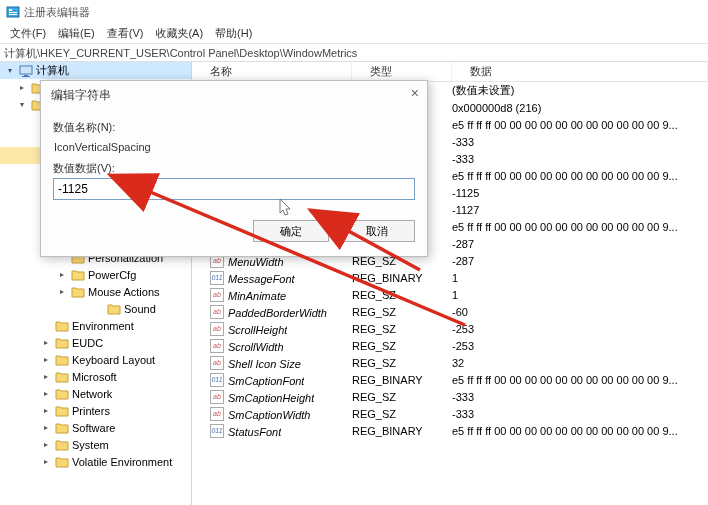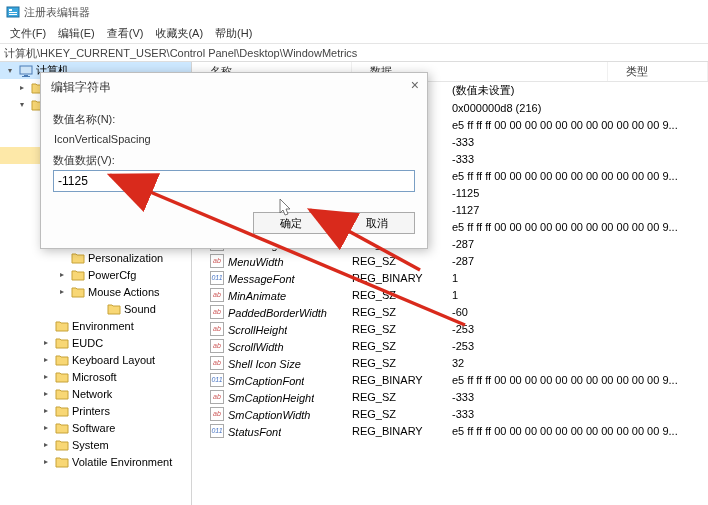--- a/index.html
+++ b/index.html
@@ -34,21 +34,21 @@
   .cname { width: 160px; padding-left: 18px !important; }
   .ctype { width: 100px; }
   .cdata { flex: 1; }
   .list-body { position: relative; }
   .list-row { display: flex; align-items: center; height: 17px; font-size: 11px; white-space: nowrap; }
   .list-row .cname { display: flex; align-items: flex-end; font-style: italic; }
   .list-row .rlabel { overflow: hidden; text-overflow: ellipsis; }
   .val-ico { width: 14px; height: 14px; margin-right: 4px; display: inline-flex; align-items: center; justify-content: center; font-size: 7px; border: 1px solid #aaa; color: #c55; background: #fff; }
   .val-ico.bin { color: #4a76c5; }
   .dialog {
-    position: absolute; top: 72px; left: 40px; width: 388px;
+    position: absolute; top: 80px; left: 40px; width: 388px;
     background: #fdfdfd; border: 1px solid #bdbdbd; box-shadow: 2px 2px 10px rgba(0,0,0,.25);
     font-size: 11px; pointer-events: auto;
   }
   .dialog-title { padding: 6px 10px; font-size: 12px; color: #333; position: relative; }
   .dialog-close { position: absolute; right: 8px; top: 4px; font-size: 14px; color: #666; cursor: pointer; }
   .dialog-body { padding: 4px 12px 12px 12px; }
   .dlabel { font-size: 11px; color: #333; margin-top: 6px; }
   .dstatic { font-size: 11px; color: #333; margin-top: 4px; padding: 2px 1px; }
   .dinput { width: 100%; border: 1px solid #7a9fc4; font-size: 12px; padding: 3px 4px; margin-top: 2px; outline: none; }
   .dialog-buttons { padding: 8px 12px 14px; display: flex; justify-content: flex-end; gap: 10px; }
@@ -304,22 +304,22 @@
             </svg>
           </span>
           <span>Volatile Environment</span>
         </div>
       </div>
   </div>
 
   <div class="list">
     <div class="list-header">
       <div class="col cname">名称</div>
+      <div class="col ctype">类型</div>
       <div class="col cdata">数据</div>
-      <div class="col ctype">类型</div>
     </div>
     <div class="list-body" id="list-body">
         <div class="list-row">
           <div class="cname" style="visibility: hidden;">
             <span class="val-ico">ab</span>
             <span class="rlabel">(默认)</span>
           </div>
           <div class="ctype" style="visibility: hidden;">REG_SZ</div>
           <div class="cdata">(数值未设置)</div>
         </div>

